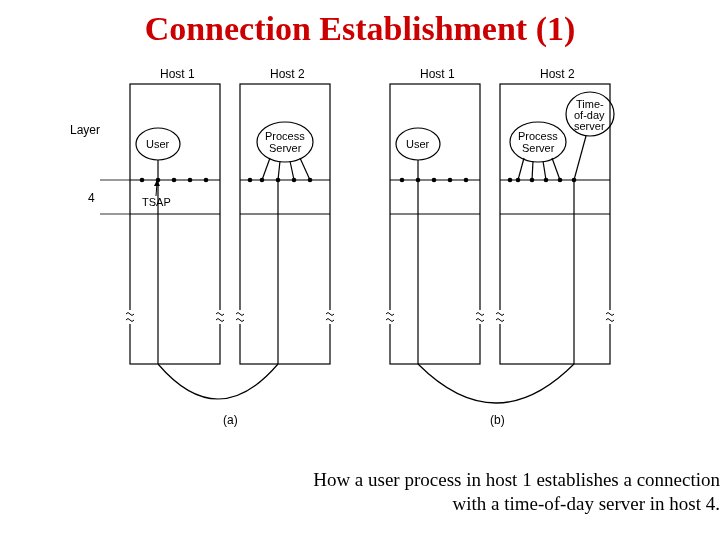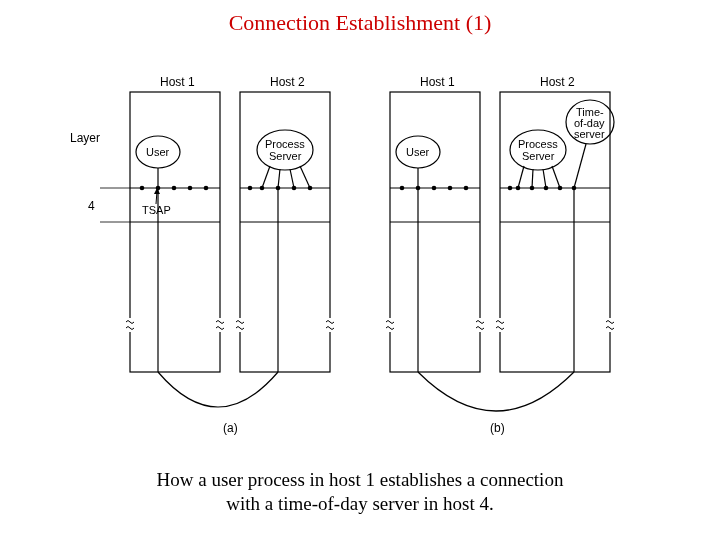--- a/index.html
+++ b/index.html
@@ -6,38 +6,38 @@
     margin: 0;
     padding: 0;
     width: 720px;
     height: 540px;
     font-family: "Times New Roman", Times, serif;
     background: #fff;
     position: relative;
   }
   .title {
     color: #cc0000;
-    font-size: 22px;
+    font-size: 34px;
     text-align: center;
     margin-top: 10px;
-    font-weight: normal;
+    font-weight: bold;
   }
   .caption {
     position: absolute;
     top: 468px;
     width: 100%;
-    text-align: center;
+    text-align: right;
     font-size: 19px;
     color: #000;
     line-height: 1.25;
   }
   .diagram-wrap {
     position: absolute;
     left: 70px;
-    top: 72px;
+    top: 64px;
     width: 590px;
     height: 380px;
   }
   svg { display:block; }
   .lbl { font-family: Arial, Helvetica, sans-serif; font-size: 12px; fill:#000; }
   .lbl-sm { font-family: Arial, Helvetica, sans-serif; font-size: 11px; fill:#000; }
 </style>
 </head>
 <body>
 

